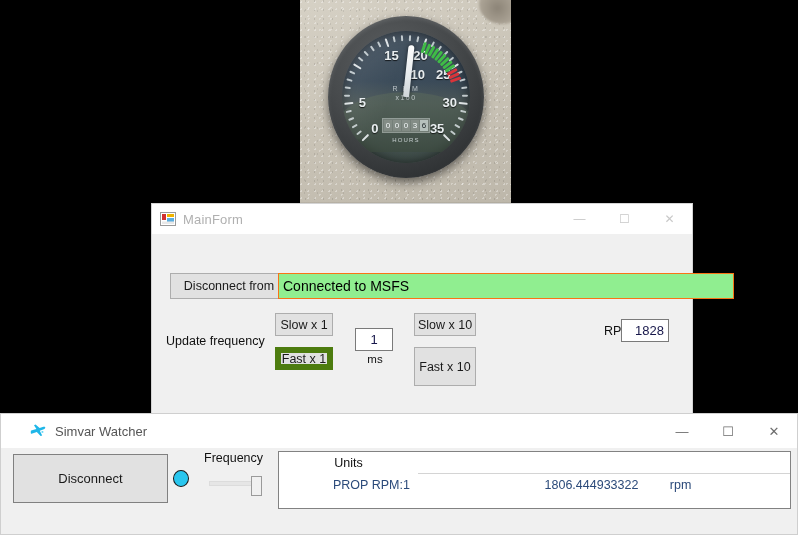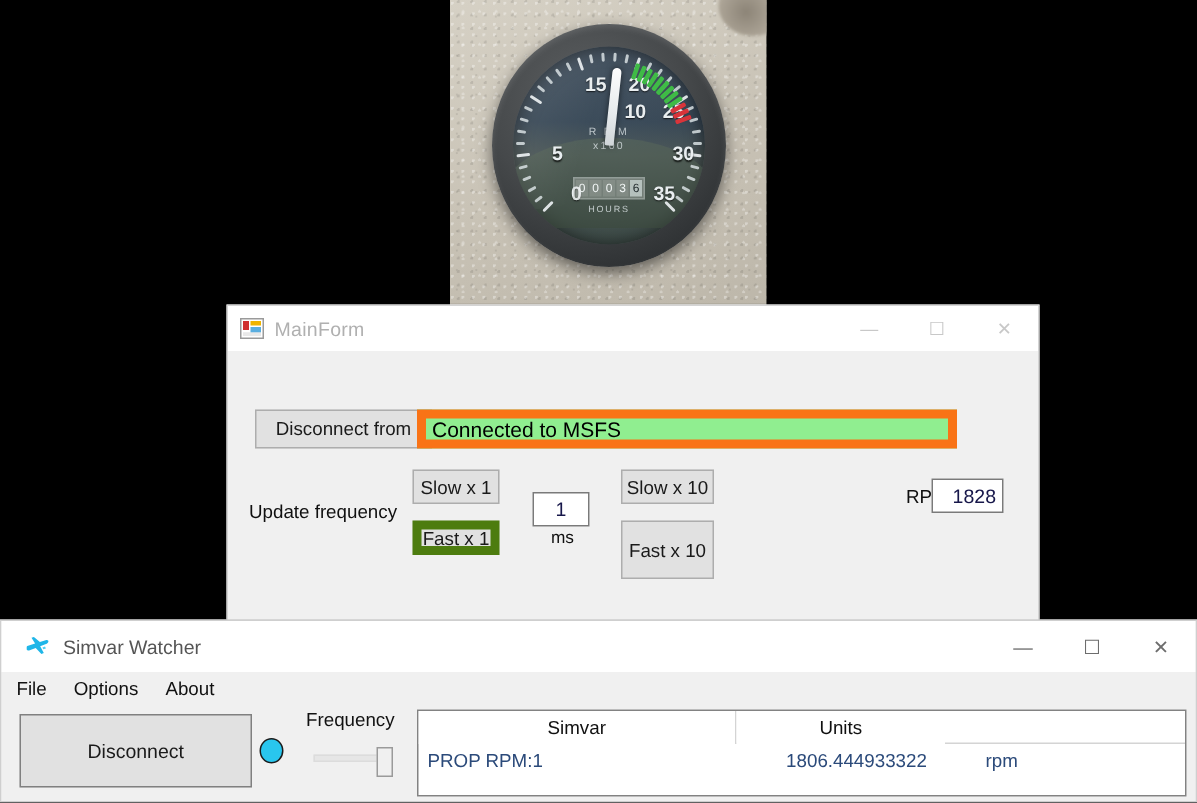--- a/index.html
+++ b/index.html
@@ -69,21 +69,21 @@
     display: block; width: 2px; height: 9px;
     background: rgba(235,240,242,.92);
     border-radius: 1px;
   }
   .tick.minor i { height: 6px; width: 2px; background: rgba(225,232,235,.8); }
   .num {
     position: absolute; left: 50%; top: 50%;
     transform-origin: 50% 50%;
     font-size: 13px; font-weight: bold; color: #e9eef0;
     text-shadow: 0 1px 1px rgba(0,0,0,.7);
-    width: 26px; margin-left: -13px; margin-top: -7px; text-align: right;
+    width: 26px; margin-left: -13px; margin-top: -7px; text-align: center;
   }
   .arc-green {
     position: absolute; left: 50%; top: 50%; width: 2px; height: 58px;
     transform-origin: 50% 100%; margin-left: -1px; margin-top: -58px;
   }
   .arc-green i { display: block; width: 3px; height: 11px; background: #3fbb46; border-radius: 1px; }
   .arc-red {
     position: absolute; left: 50%; top: 50%; width: 2px; height: 58px;
     transform-origin: 50% 100%; margin-left: -1px; margin-top: -58px;
   }
@@ -149,22 +149,22 @@
     padding: 0; cursor: default;
   }
   .wfbtn.focused { border: 6px solid #4d7c0f; text-align: right; }
   .wftext {
     background: #ffffff; border: 1px solid #7a7a7a; color: #17174a;
     font-size: 13px; display: flex; align-items: center;
   }
 
   #disconnect-from { position: absolute; left: 18px; top: 39px; width: 118px; height: 26px; }
   #status-box {
-    position: absolute; left: 126px; top: 39px; width: 360px; height: 26px;
-    background: #90ee90; border: 6px solid #f97316; color: #000;
+    position: absolute; left: 126px; top: 39px; width: 456px; height: 26px;
+    background: #90ee90; border: 1px solid #f97316; color: #000;
     font-size: 14px; display: flex; align-items: center; padding-left: 4px;
   }
   #update-freq-label {
     position: absolute; left: 14px; top: 100px; font-size: 12.5px; color: #101010;
   }
   #slow-x1 { position: absolute; left: 123px; top: 79px; width: 58px; height: 23px; }
   #fast-x1 { position: absolute; left: 123px; top: 113px; width: 58px; height: 23px; }
   #slow-x10 { position: absolute; left: 262px; top: 79px; width: 62px; height: 23px; }
   #fast-x10 { position: absolute; left: 262px; top: 113px; width: 62px; height: 39px; }
   #ms-box {
@@ -178,21 +178,21 @@
     justify-content: flex-end; padding-right: 4px;
   }
 
   
   .watcher {
     position: absolute; left: 0; top: 413px; width: 798px; height: 122px;
     background: #f0f0f0; border: 1px solid #cfcfcf;
   }
   .sw-title {
     height: 34px; background: #ffffff; display: flex; align-items: center;
-    padding-left: 15px; position: relative;
+    padding-left: 28px; position: relative;
   }
   .sw-icon { width: 18px; height: 18px; margin-right: 8px; flex: 0 0 auto; }
   .sw-title-text { font-size: 13px; color: #555; }
   .sw-chrome { position: absolute; right: 0; top: 0; height: 34px; display: flex; }
   .sw-chrome div {
     width: 46px; height: 34px; display: flex; align-items: center; justify-content: center;
     color: #6d6d6d; font-size: 13px;
   }
   .sw-menubar {
     height: 22px; background: #f0f0f0; display: flex; align-items: center;
@@ -227,21 +227,21 @@
     overflow: hidden;
   }
   .grid-head { display: flex; height: 22px; border-bottom: 1px solid #d4d4d4; }
   .grid-head > div {
     display: flex; align-items: center; justify-content: center;
     font-size: 12.5px; color: #101010;
     border-right: 1px solid #d4d4d4; height: 22px;
     background: #fff;
   }
   .grid-head > div:last-child { border-right: none; }
-  .grid-row { display: flex; height: 22px; }
+  .grid-row { display: flex; height: 22px; margin-left: 48px; }
   .grid-row > div {
     display: flex; align-items: center;
     font-size: 12.5px; color: #2b4a7a; height: 22px; padding-left: 6px;
   }
   .col-simvar { width: 212px; }
   .col-value  { width: 160px; }
   .col-units  { width: 139px; }
   .grid-row .col-value { justify-content: center; padding-left: 0; }
   .grid-head .col-simvar, .grid-head .col-value, .grid-head .col-units { padding-left: 0; }
 </style>
@@ -480,41 +480,35 @@
         <path d="M12.3 9.6 L14.0 9.0 L14.6 10.3 L12.9 10.9 Z" fill="#4fd0f5"></path>
       </svg>
       <span class="sw-title-text">Simvar Watcher</span>
       <div class="sw-chrome">
         <div>—</div>
         <div>☐</div>
         <div>✕</div>
       </div>
     </div>
 
-    <div class="sw-menubar">
-      <span>File</span>
-      <span>Options</span>
-      <span>About</span>
-    </div>
 
     <div class="sw-body">
       <div id="disconnect-btn">Disconnect</div>
 
       <div id="status-led"></div>
 
       <div id="freq-label">Frequency</div>
 
       <div id="freq-slider">
         <div id="freq-track"></div>
         <div id="freq-thumb"></div>
       </div>
 
       <div class="grid">
         <div class="grid-head">
-          <div class="col-simvar">Simvar</div>
           <div class="col-units">Units</div>
         </div>
         <div class="grid-row">
           <div class="col-simvar">PROP RPM:1</div>
           <div class="col-value">1806.444933322</div>
           <div class="col-units">rpm</div>
         </div>
       </div>
     </div>
   </div>

